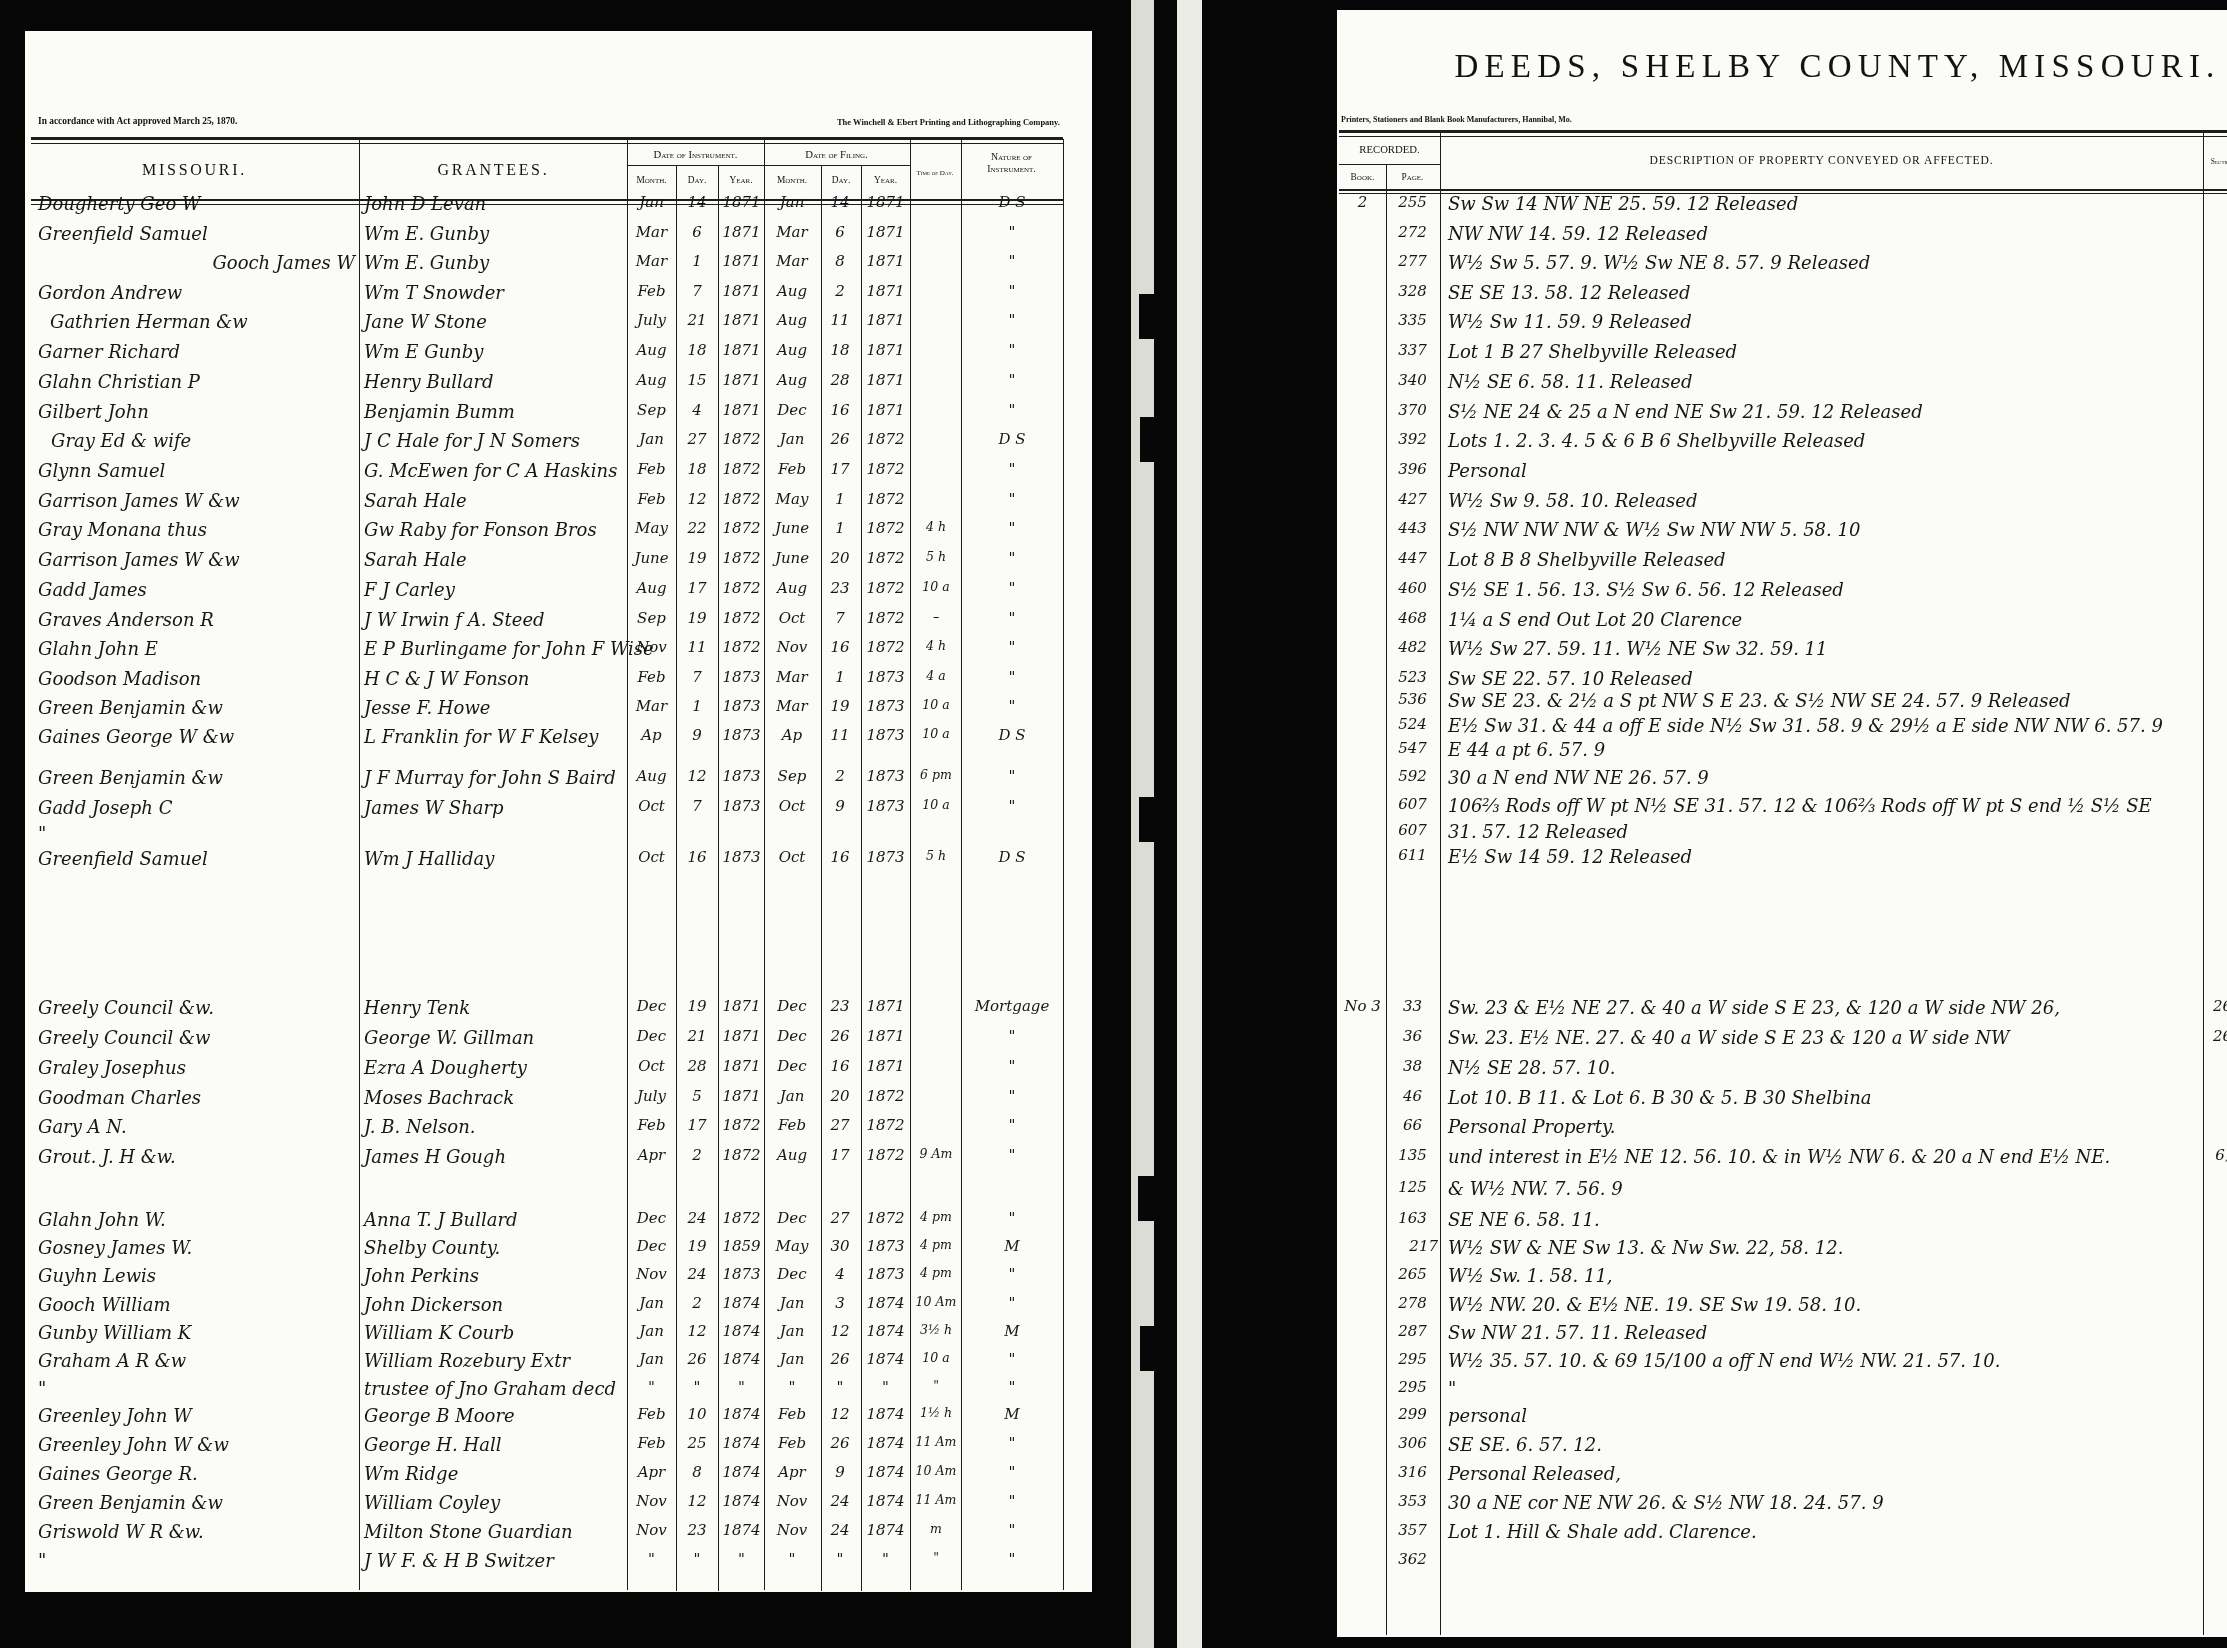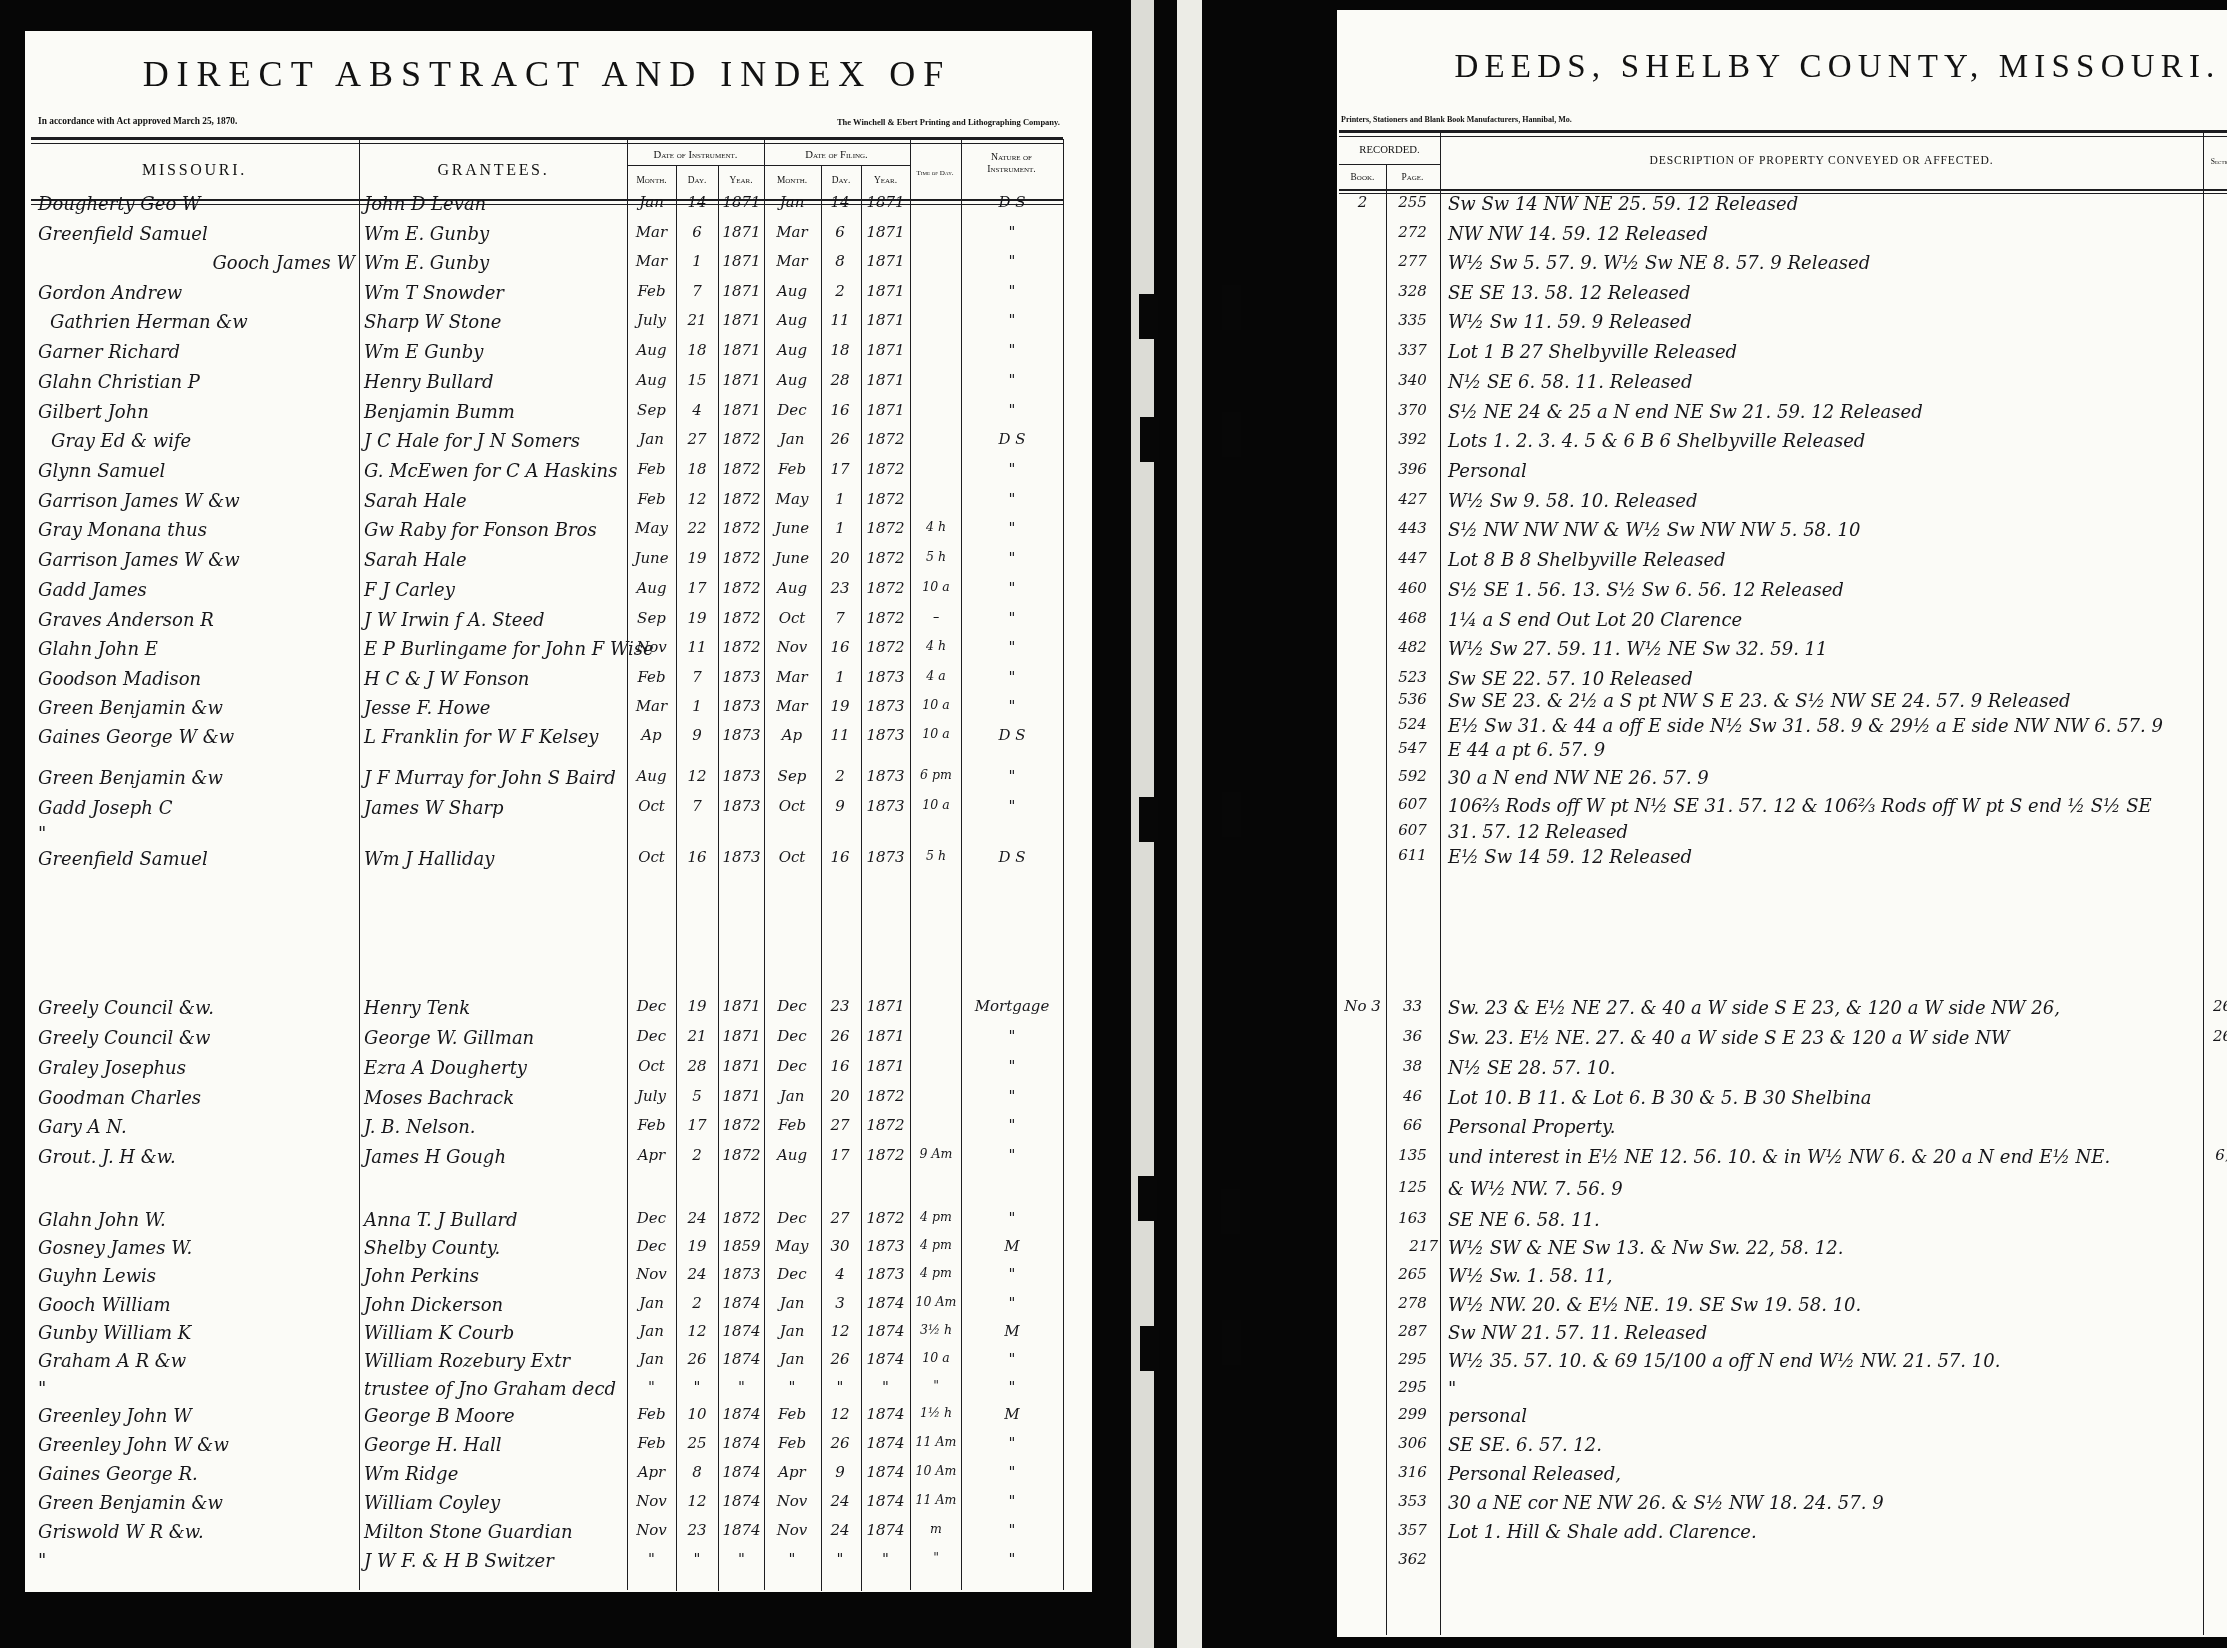--- a/index.html
+++ b/index.html
@@ -21,21 +21,20 @@
 <body>
 
 <div id="sheet">
 
   <div class="abs page" style="left:24.5px;top:31px;width:1067px;height:1561px;"></div>
   <div class="abs page" style="left:1337px;top:9.8px;width:1000px;height:1627px;"></div>
 
   <div class="abs" style="left:1131px;top:0;width:23px;height:1648px;background:#dcdcd6;"></div>
   <div class="abs" style="left:1177px;top:0;width:24.5px;height:1648px;background:#ecece6;"></div>
 
-  <div class="abs print ctr" style="left:31px;top:53px;width:1032px;font-size:36px;letter-spacing:8px;">DIRECT ABSTRACT AND INDEX OF</div>
   <div class="abs print" style="left:38px;top:116px;font-size:9.4px;font-weight:bold;">In accordance with Act approved March 25, 1870.</div>
   <div class="abs print rt" style="left:668px;top:117px;width:392px;font-size:8.5px;font-weight:bold;">The Winchell &amp; Ebert Printing and Lithographing Company.</div>
 
   <div class="abs print ctr" style="left:31px;top:161px;width:327px;font-size:16px;letter-spacing:2.7px;">MISSOURI.</div>
   <div class="abs print ctr" style="left:359px;top:161px;width:269px;font-size:16px;letter-spacing:2.7px;">GRANTEES.</div>
   <div class="abs print ctr sc" style="left:627px;top:148px;width:137px;font-size:10.7px;">Date of Instrument.</div>
   <div class="abs print ctr sc" style="left:764px;top:148px;width:145px;font-size:10.7px;">Date of Filing.</div>
   <div class="abs print ctr sc" style="left:627px;top:175px;width:49px;font-size:9.4px;">Month.</div>
   <div class="abs print ctr sc" style="left:676px;top:175px;width:42px;font-size:9.4px;">Day.</div>
   <div class="abs print ctr sc" style="left:718px;top:175px;width:46px;font-size:9.4px;">Year.</div>
@@ -125,21 +124,21 @@
       <div class="abs hw date" style="left: 628px; width: 47px; text-align: center; top: 0px;">Feb</div>
       <div class="abs hw date" style="left: 677px; width: 40px; text-align: center; top: 0px;">7</div>
       <div class="abs hw date" style="left: 719px; width: 45px; text-align: center; top: 0px;">1871</div>
       <div class="abs hw date" style="left: 765px; width: 54px; text-align: center; top: 0px;">Aug</div>
       <div class="abs hw date" style="left: 821px; width: 38px; text-align: center; top: 0px;">2</div>
       <div class="abs hw date" style="left: 862px; width: 47px; text-align: center; top: 0px;">1871</div>
       <div class="abs hw date" style="left: 962px; width: 100px; text-align: center; top: 0px;">"</div>
     </div>
     <div class="abs " style="left: 0px; top: 311px; width: 2392px; height: 28.5px;">
       <div class="abs hw name" style="left: 38px; width: 317px; text-align: left; top: 0px; margin-left: 12px;">Gathrien Herman &amp;w</div>
-      <div class="abs hw name" style="left: 364px; width: 259px; text-align: left; top: 0px;">Sharp W Stone</div>
+      <div class="abs hw name" style="left: 364px; width: 259px; text-align: left; top: 0px;">Jane W Stone</div>
       <div class="abs hw date" style="left: 628px; width: 47px; text-align: center; top: 0px;">July</div>
       <div class="abs hw date" style="left: 677px; width: 40px; text-align: center; top: 0px;">21</div>
       <div class="abs hw date" style="left: 719px; width: 45px; text-align: center; top: 0px;">1871</div>
       <div class="abs hw date" style="left: 765px; width: 54px; text-align: center; top: 0px;">Aug</div>
       <div class="abs hw date" style="left: 821px; width: 38px; text-align: center; top: 0px;">11</div>
       <div class="abs hw date" style="left: 862px; width: 47px; text-align: center; top: 0px;">1871</div>
       <div class="abs hw date" style="left: 962px; width: 100px; text-align: center; top: 0px;">"</div>
     </div>
     <div class="abs " style="left: 0px; top: 341px; width: 2392px; height: 28.5px;">
       <div class="abs hw name" style="left: 38px; width: 317px; text-align: left; top: 0px;">Garner Richard</div>

